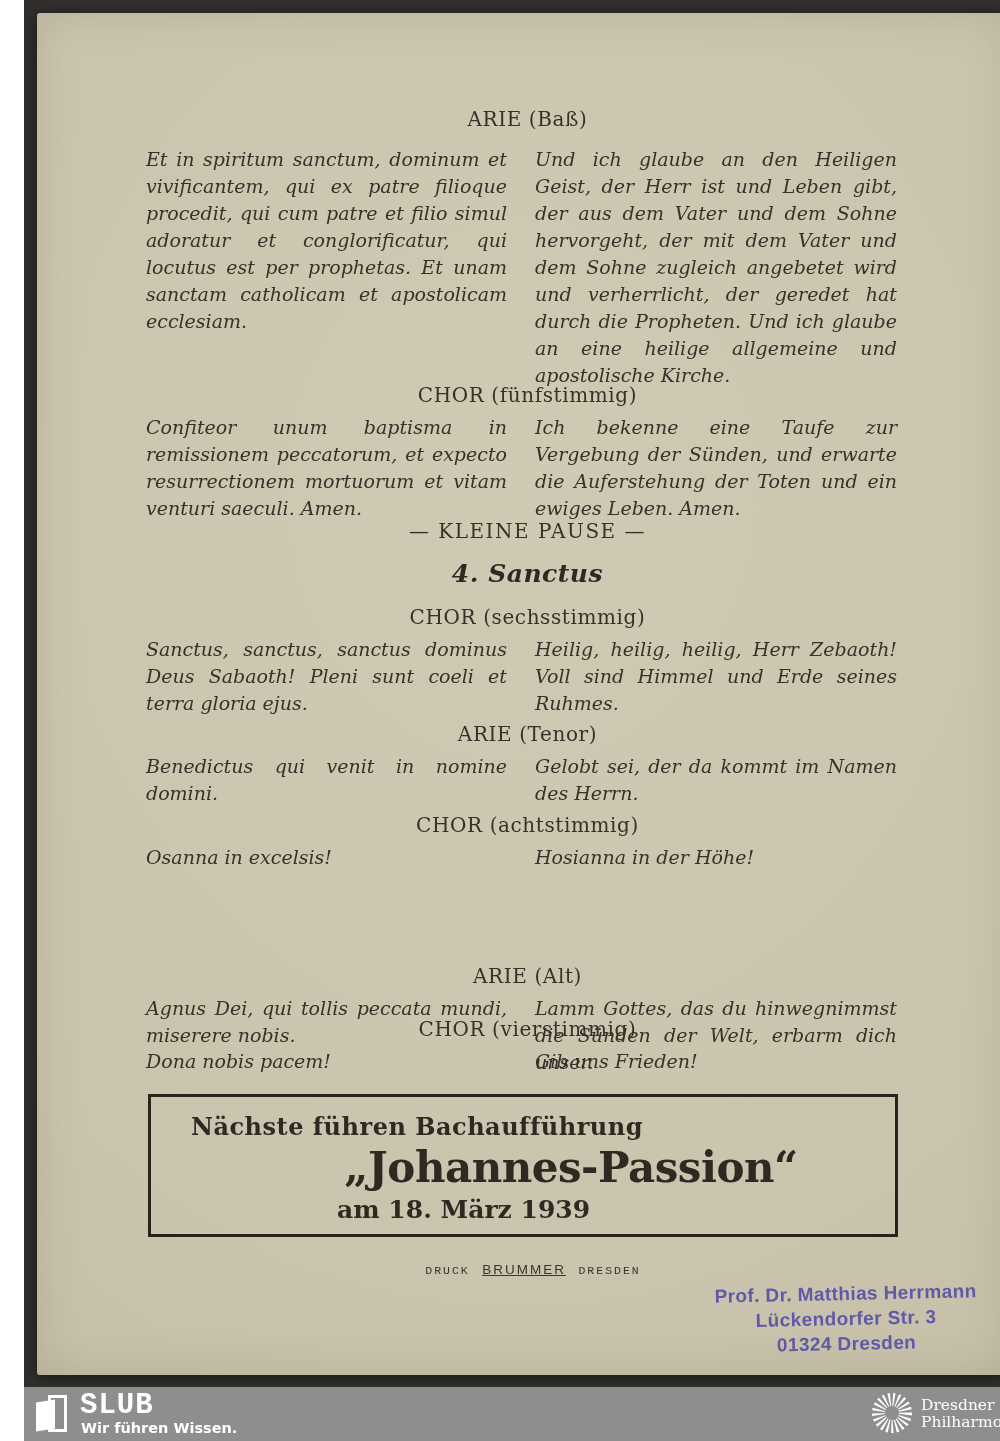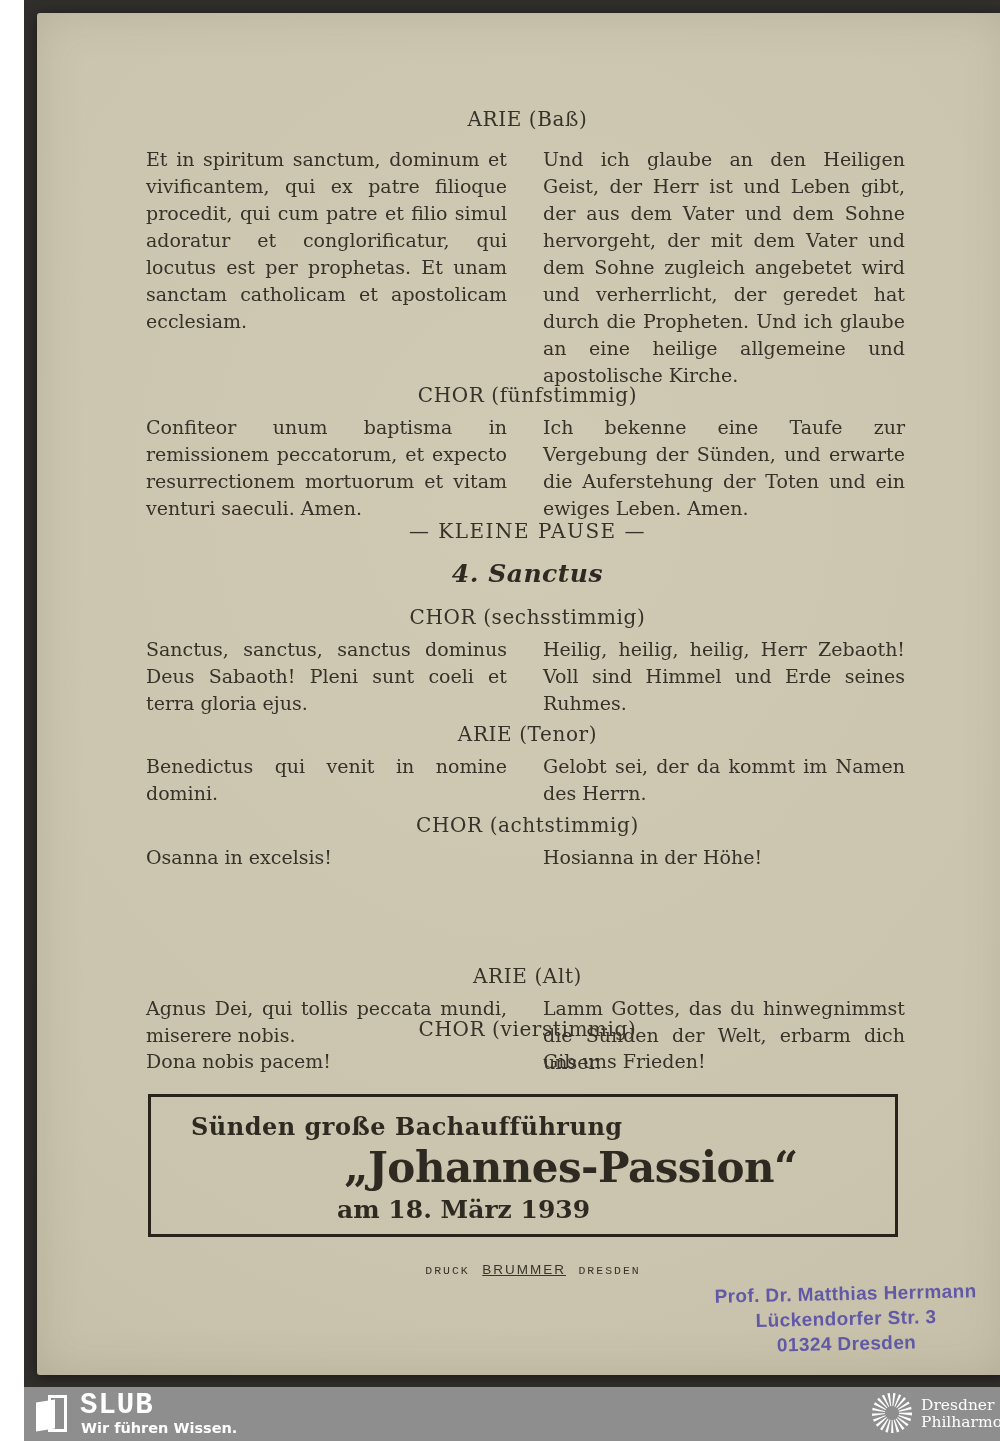--- a/index.html
+++ b/index.html
@@ -9,21 +9,21 @@
   
   .page{position:absolute;left:13px;top:13px;width:970px;height:1362px;
         background:radial-gradient(120% 100% at 50% 35%, #d0cab4 0%, #cac4ae 60%, #c1bba4 100%);
         border-radius:3px;
         box-shadow:0 2px 14px rgba(0,0,0,.5), inset 0 0 46px rgba(92,82,60,.18);
         color:#36322a;}
 
   .sec{position:absolute;left:109px;width:763px;}
   .part-heading{font-size:20px;line-height:27px;text-align:center;letter-spacing:.6px;margin:0 0 5px 0;}
   .sec-arie-bass .part-heading{margin-bottom:13px;}
-  .cols{display:grid;grid-template-columns:361px 362px;column-gap:36px;}
+  .cols{display:grid;grid-template-columns:361px 362px;column-gap:28px;font-style:italic;}
   .cols p{margin:0;font-size:19px;line-height:27px;text-align:justify;}
 
   .divider{position:absolute;left:109px;width:763px;text-align:center;
            font-size:20px;line-height:27px;letter-spacing:1.5px;}
   .movement-title{position:absolute;left:109px;width:763px;text-align:center;
            font-size:25px;line-height:32px;font-weight:bold;font-style:italic;
            letter-spacing:.5px;color:#2e2a22;}
 
   
   .announce-box{position:absolute;left:111px;top:1081px;width:750px;height:143px;
@@ -117,21 +117,21 @@
 
     <div class="sec" style="top:1003px">
       <div class="part-heading">CHOR (vierstimmig)</div>
       <div class="cols">
         <p>Dona nobis pacem!</p>
         <p>Gib uns Frieden!</p>
       </div>
     </div>
 
     <div class="announce-box">
-      <div class="announce-line1">Sünden große Bachaufführung</div>
+      <div class="announce-line1">Nächste führen Bachaufführung</div>
       <div class="announce-title">„Johannes-Passion“</div>
       <div class="announce-date">am 18. März 1939</div>
     </div>
 
     <div class="imprint">
       <span class="small">DRUCK</span>
       <span class="big">BRUMMER</span>
       <span class="small">DRESDEN</span>
     </div>
 

